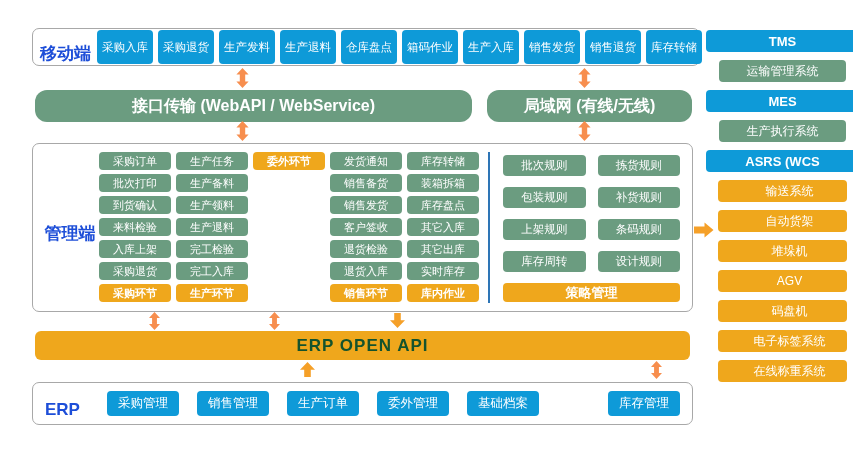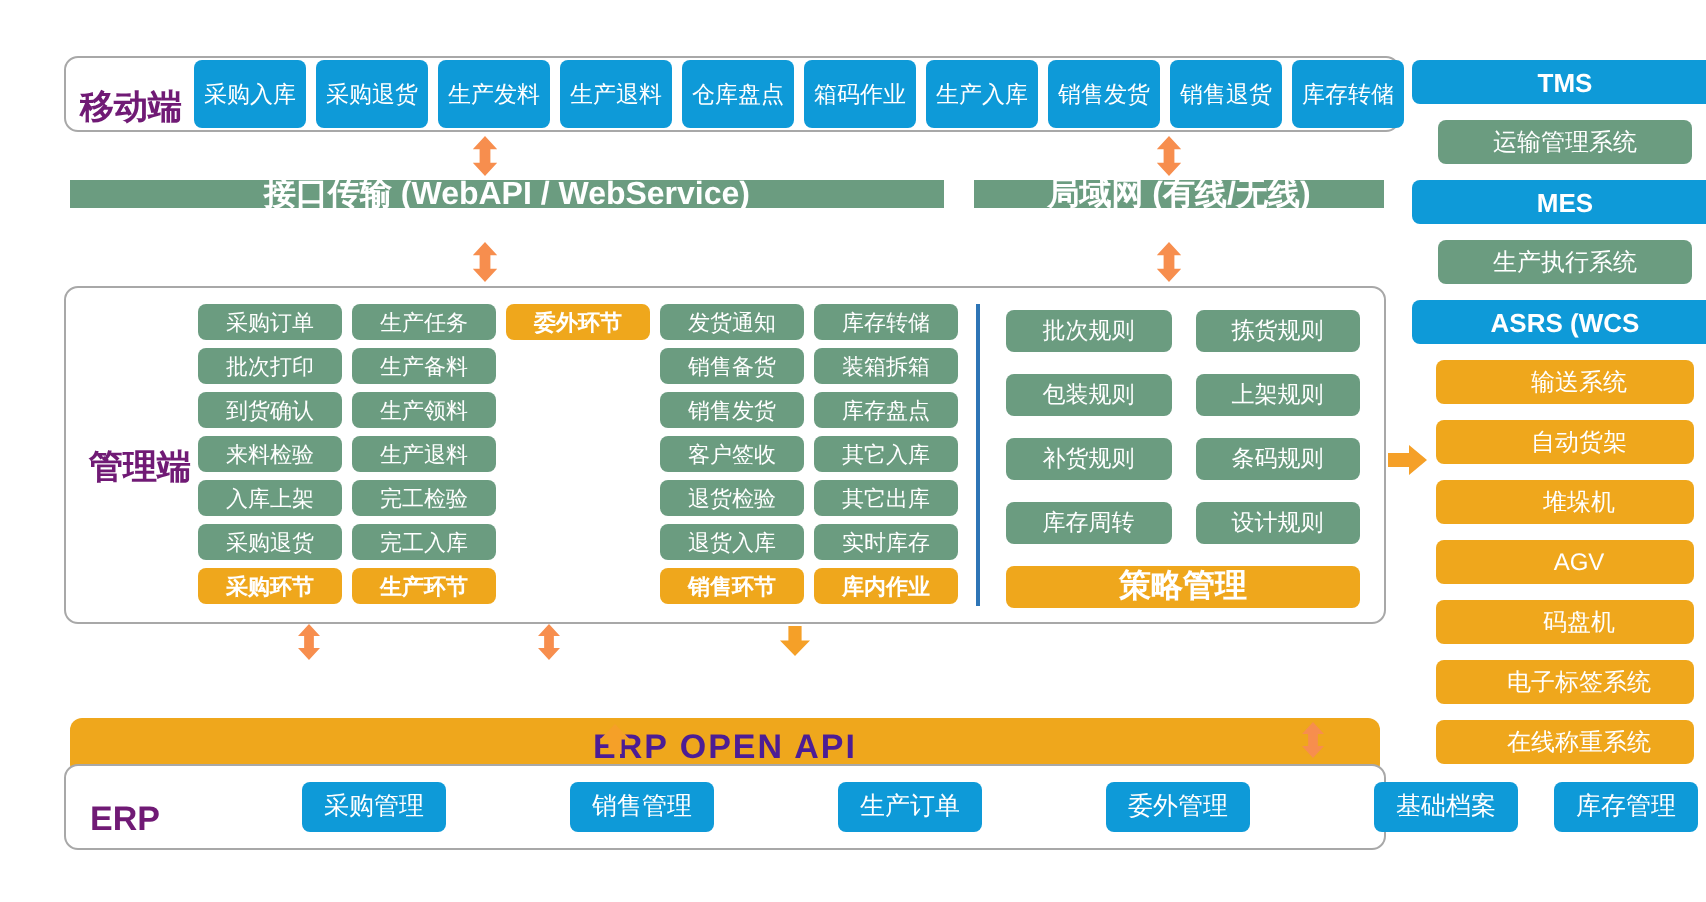--- a/index.html
+++ b/index.html
@@ -1,61 +1,61 @@
 <!DOCTYPE html>
 <html><head>
 <meta charset="utf-8">
 <style>
   * { box-sizing: border-box; }
   body { margin:0; background:#ffffff; font-family:"Liberation Sans","DejaVu Sans",sans-serif; }
   .canvas { position:relative; width:853px; height:451px; background:#fff; overflow:hidden; }
 
   .box { position:absolute; border:1.6px solid #a8a8a8; border-radius:7px; background:#fff; display:flex; align-items:center; }
-  .red-label { color:#701a75; font-weight:bold; font-size:17px; white-space:nowrap;margin-top:12px; }
+  .red-label { color:#1d4ed8; font-weight:bold; font-size:17px; white-space:nowrap;margin-top:12px; }
 
   .btn { display:inline-flex; align-items:center; justify-content:center; color:#fff; border-radius:4px; white-space:nowrap; }
   .blue   { background:#0e9ad8; }
   .green-btn { background:#6b9c80; }
   .orange-btn{ background:#efa71c; font-weight:bold; }
 
   
   .mobile-box { left:32px; top:28px; width:668px; height:38px; padding:0 7px; gap:6px; }
   .mobile-row { display:flex; gap:5px; flex:1; }
   .mobile-row .btn { flex:1 1 auto; height:23px; padding:17px 5px; font-size:11.5px; }
 
   
-  .bar { position:absolute; height:14px; border-radius:0; color:#fff; font-weight:bold;
+  .bar { position:absolute; height:32px; border-radius:12px; color:#fff; font-weight:bold;
          display:flex; align-items:center; justify-content:center; }
   .green-bar { background:#6b9c80; font-size:16px; }
   .bar-webapi { left:35px; top:90px; width:437px; }
   .bar-lan    { left:487px; top:90px; width:205px; }
 
   
   .mgmt-box { left:32px; top:143px; width:661px; height:169px; padding:8px; align-items:stretch; }
   .mgmt-label-wrap { width:58px; display:flex; align-items:center; justify-content:center; }
   .mgmt-grid { display:flex; gap:5px; }
   .mgmt-col { display:flex; flex-direction:column; gap:4px; width:72px; }
   .col-items { display:flex; flex-direction:column; gap:4px; }
   .mgmt-col .btn { height:18px; font-size:11px; width:100%; }
   .divider { width:2px; background:#2e75b6; margin:0 9px; }
   .rules { flex:1; display:flex; flex-direction:column; padding:3px 4px 1px 4px; }
   .rules-grid { display:grid; grid-template-columns:1fr 1fr; column-gap:12px; row-gap:11px; }
   .rules-grid .btn { height:21px; font-size:11.5px; }
-  .rules-footer { height:21px; margin-top:11px; font-size:16px; }
+  .rules-footer { height:21px; margin-top:11px; font-size:13px; }
 
   
   .erp-api { left:35px; top:331px; width:655px; height:29px; background:#efa71c;
              font-size:17px; letter-spacing:1px; }
-  .erp-api-bar { position:absolute; border-radius:6px; color:#4c1d95; font-weight:bold;
-             display:flex; align-items:center; justify-content:center;margin-top:28px; }
+  .erp-api-bar { position:absolute; border-radius:6px; color:#14532d; font-weight:bold;
+             display:flex; align-items:center; justify-content:center; }
 
   
   .erp-box { left:32px; top:382px; width:661px; height:43px; padding:0 12px; }
   .erp-row { display:flex; gap:18px; flex:1; margin-left:27px; }
-  .erp-row .btn { height:25px; padding:0 11px; font-size:12.5px;margin-left:44px; }
+  .erp-row .btn { height:25px; padding:0 11px; font-size:12.5px; }
   .erp-row .btn:last-child { margin-left:auto; }
 
   
   .right-col { position:absolute; left:712px; top:30px; width:141px;
                display:flex; flex-direction:column; gap:8px; align-items:center; }
   .rc { height:22px; border-radius:4px; color:#fff; display:flex; align-items:center; justify-content:center; }
   .rc-blue   { width:153px; background:#0e9ad8; font-weight:bold; font-size:13px; }
   .rc-green  { width:127px; background:#6b9c80; font-size:12px; }
   .rc-orange { width:129px; background:#efa71c; font-size:12px;padding-left:14px; }
 
@@ -152,22 +152,22 @@
           </div>
         <span class="btn orange-btn">库内作业</span>
       </div>
     </div>
     <div class="divider"></div>
     <div class="rules">
       <div class="rules-grid">
           <span class="btn green-btn">批次规则</span>
           <span class="btn green-btn">拣货规则</span>
           <span class="btn green-btn">包装规则</span>
+          <span class="btn green-btn">补货规则</span>
           <span class="btn green-btn">上架规则</span>
-          <span class="btn green-btn">补货规则</span>
           <span class="btn green-btn">条码规则</span>
           <span class="btn green-btn">库存周转</span>
           <span class="btn green-btn">设计规则</span>
         </div>
       <span class="btn orange-btn rules-footer">策略管理</span>
     </div>
   </div>
 
   <span class="arrow" style="left:694px; top:222px;"><svg width="20" height="16" viewBox="0 0 20 16">
         <path d="M0 4.5 H10.5 V0.5 L19.5 8 L10.5 15.5 V11.5 H0 Z" fill="#f5a028"></path>

